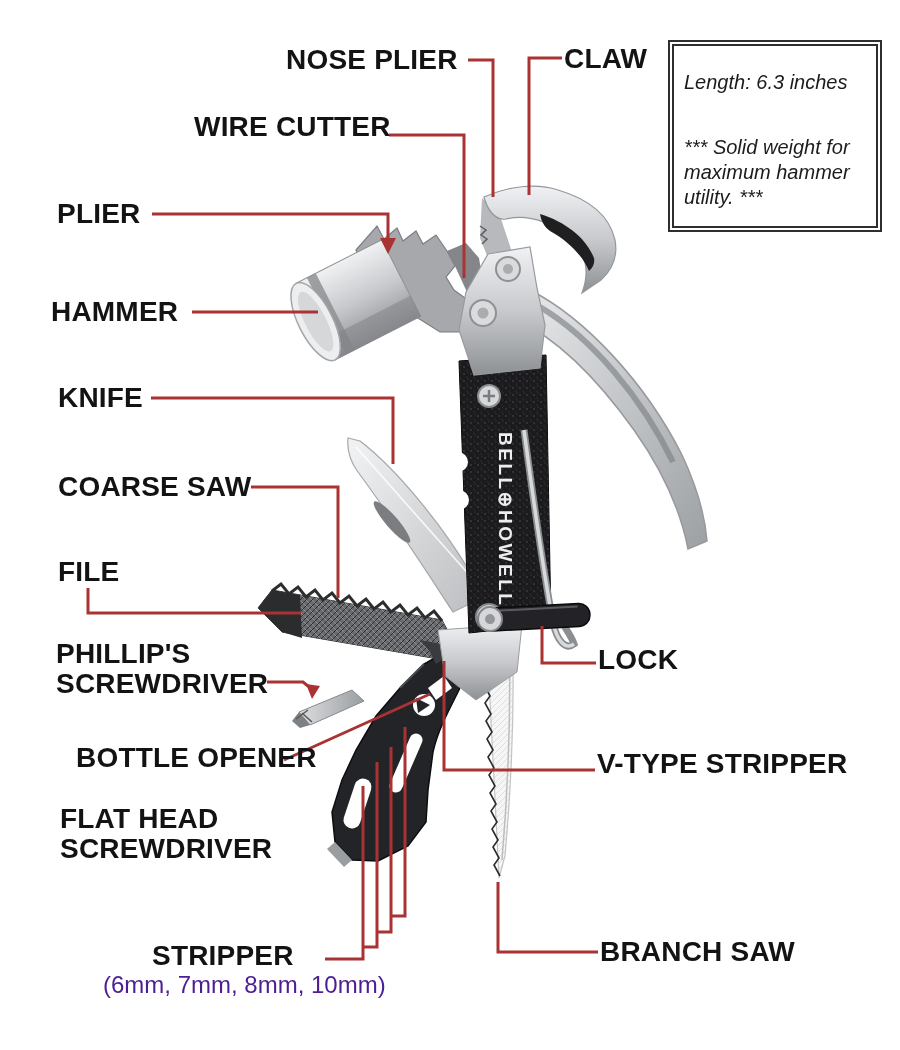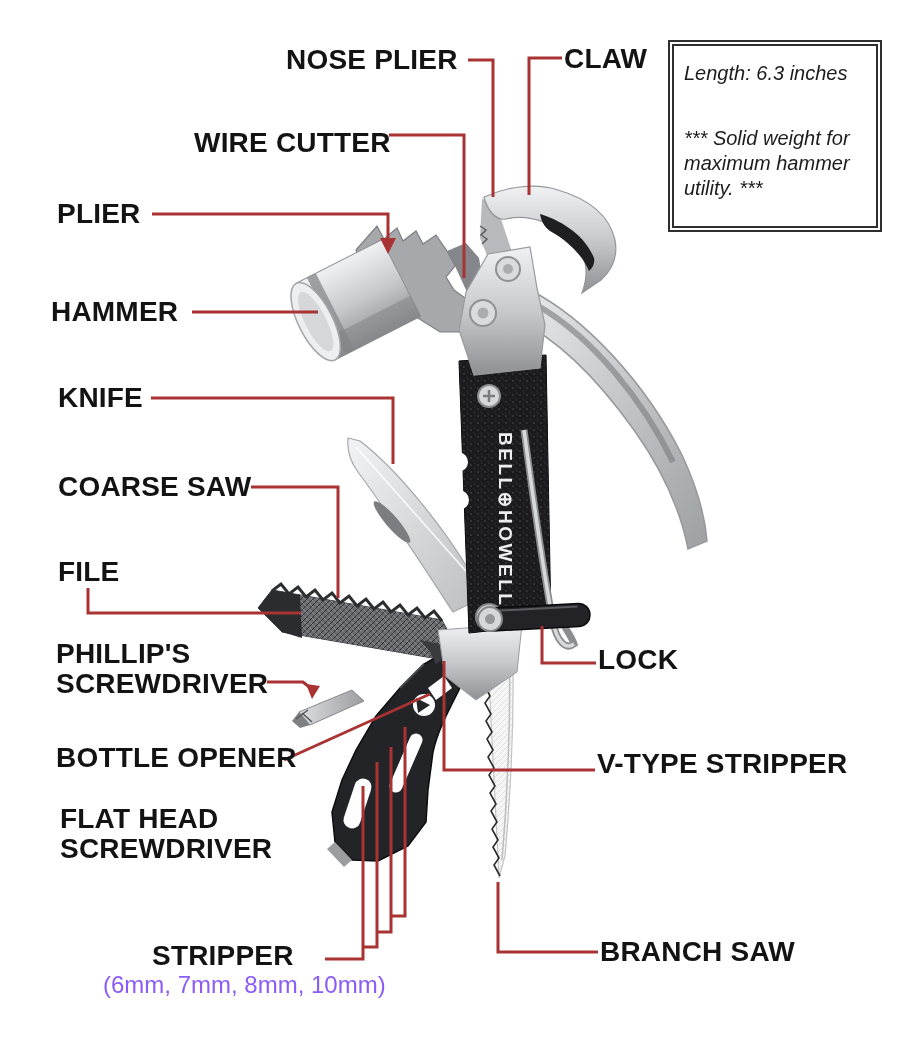--- a/index.html
+++ b/index.html
@@ -1,25 +1,25 @@
 <!DOCTYPE html>
 <html><head>
 <meta charset="utf-8">
 <style>
   html,body{margin:0;padding:0;background:#fff;}
   #stage{position:relative;width:900px;height:1050px;background:#ffffff;overflow:hidden;
          font-family:"Liberation Sans",sans-serif;}
   #art{position:absolute;left:0;top:0;width:900px;height:1050px;}
   .label{position:absolute;font-weight:700;font-size:28px;line-height:30px;color:#131313;
          letter-spacing:.2px;white-space:pre-line;}
-  .sub{position:absolute;font-weight:400;font-size:24px;color:#8b5cf6;white-space:nowrap;}
+  .sub{position:absolute;font-weight:400;font-size:24px;color:#4c1d95;white-space:nowrap;}
   #info-box{position:absolute;left:668px;top:40px;width:214px;height:192px;
             border:2px solid #2e2e2e;background:#fff;box-sizing:border-box;}
   #info-box .inner{position:absolute;left:2px;top:2px;right:2px;bottom:2px;
-                   border:2px solid #2e2e2e;padding:15px 10px;box-sizing:border-box;
+                   border:2px solid #2e2e2e;padding:24px 10px;box-sizing:border-box;
                    font-style:italic;font-size:20px;line-height:25px;color:#1c1c1c;}
   #info-box .note{margin-top:40px;}
 </style>
 </head>
 <body>
 
 <div id="stage">
 
   <svg id="art" viewBox="0 0 900 1050" xmlns="http://www.w3.org/2000/svg">
     <defs>
@@ -176,29 +176,29 @@
       <path d="M377,932 H391 V747"></path>
       <path d="M391,916 H405 V727"></path>
       <path d="M498,882 V952 H598"></path>
     </g>
     <polygon points="380,238 396,238 388,254" fill="#a93232"></polygon>
     <polygon points="306,684 320,686 312,699" fill="#a93232"></polygon>
   </svg>
 
   <div class="label" style="left:286px;top:45px;">NOSE PLIER</div>
   <div class="label" style="left:564px;top:44px;">CLAW</div>
-  <div class="label" style="left:194px;top:128px;">WIRE CUTTER</div>
+  <div class="label" style="left:194px;top:112px;">WIRE CUTTER</div>
   <div class="label" style="left:57px;top:199px;">PLIER</div>
   <div class="label" style="left:51px;top:297px;">HAMMER</div>
   <div class="label" style="left:58px;top:383px;">KNIFE</div>
   <div class="label" style="left:58px;top:472px;">COARSE SAW</div>
   <div class="label" style="left:58px;top:557px;">FILE</div>
   <div class="label" style="left:56px;top:639px;">PHILLIP'S
 SCREWDRIVER</div>
-  <div class="label" style="left:56px;top:743px;">BOTTLE OPENER</div>
+  <div class="label" style="left:76px;top:743px;">BOTTLE OPENER</div>
   <div class="label" style="left:60px;top:804px;">FLAT HEAD
 SCREWDRIVER</div>
   <div class="label" style="left:152px;top:941px;">STRIPPER</div>
   <div class="sub" style="left:103px;top:971px;">(6mm, 7mm, 8mm, 10mm)</div>
   <div class="label" style="left:598px;top:645px;">LOCK</div>
   <div class="label" style="left:600px;top:937px;">BRANCH SAW</div>
   <div class="label" style="left:597px;top:749px;">V-TYPE STRIPPER</div>
 
   <div id="info-box">
     <div class="inner">

